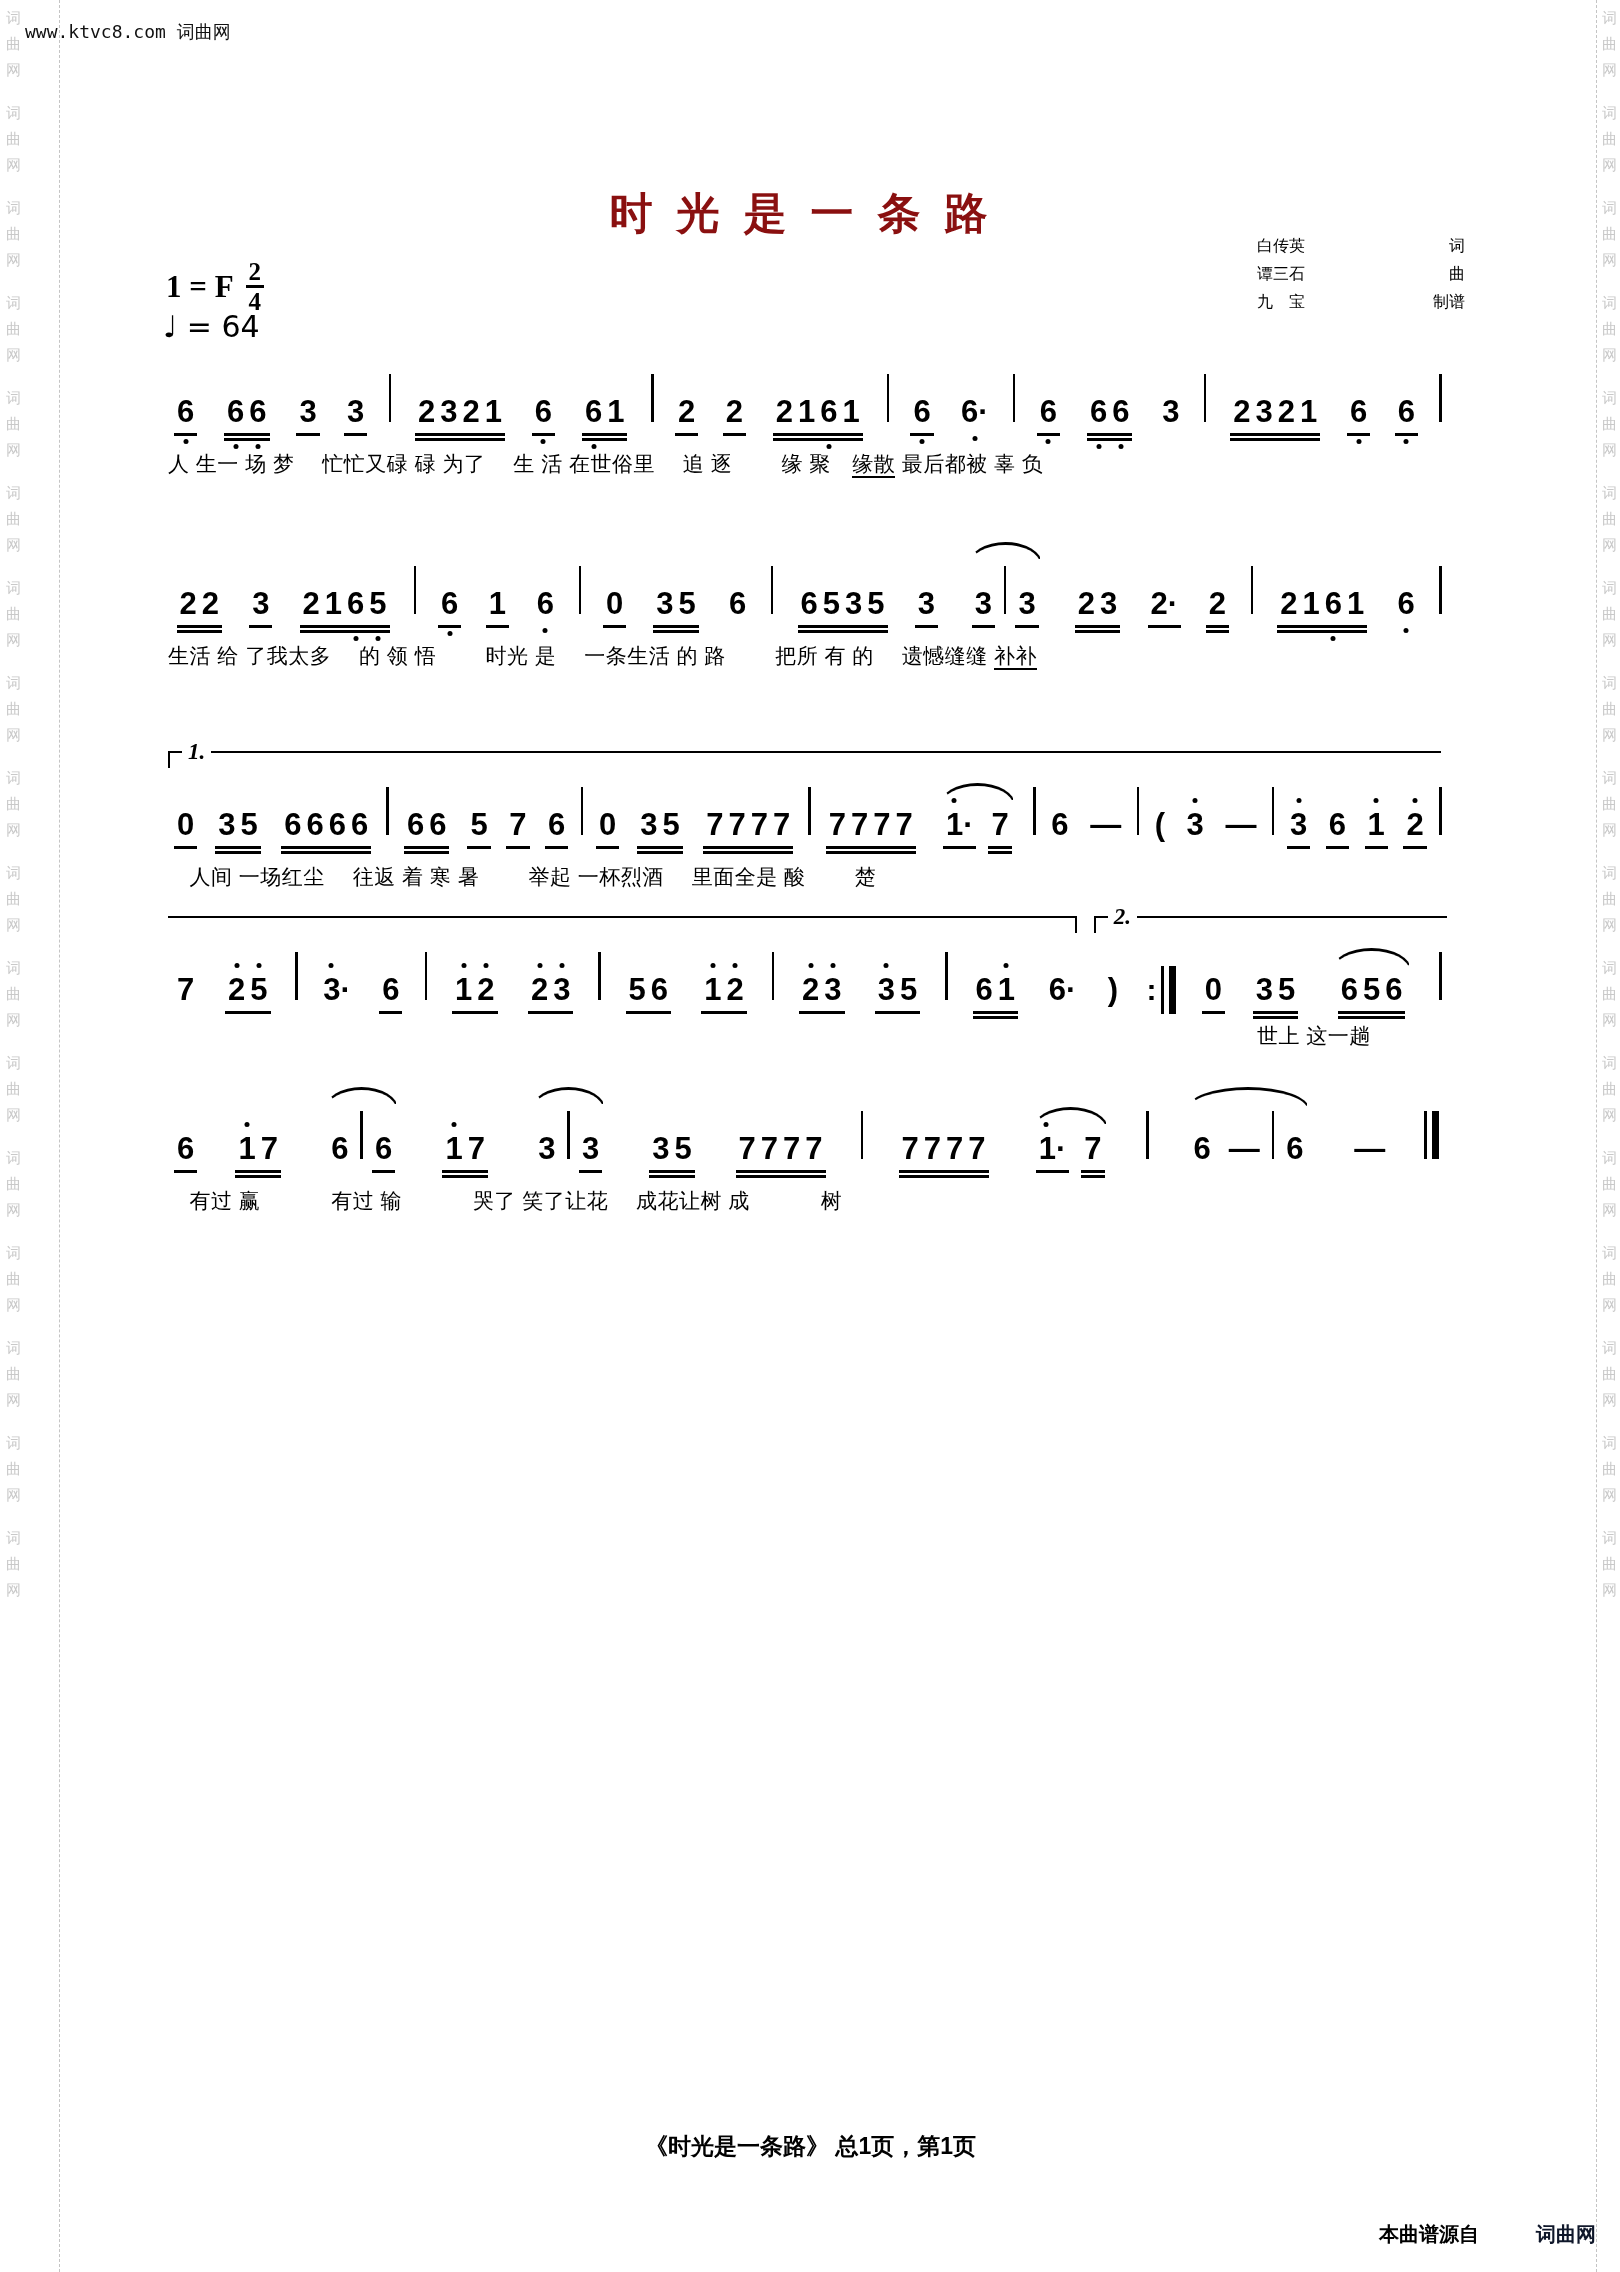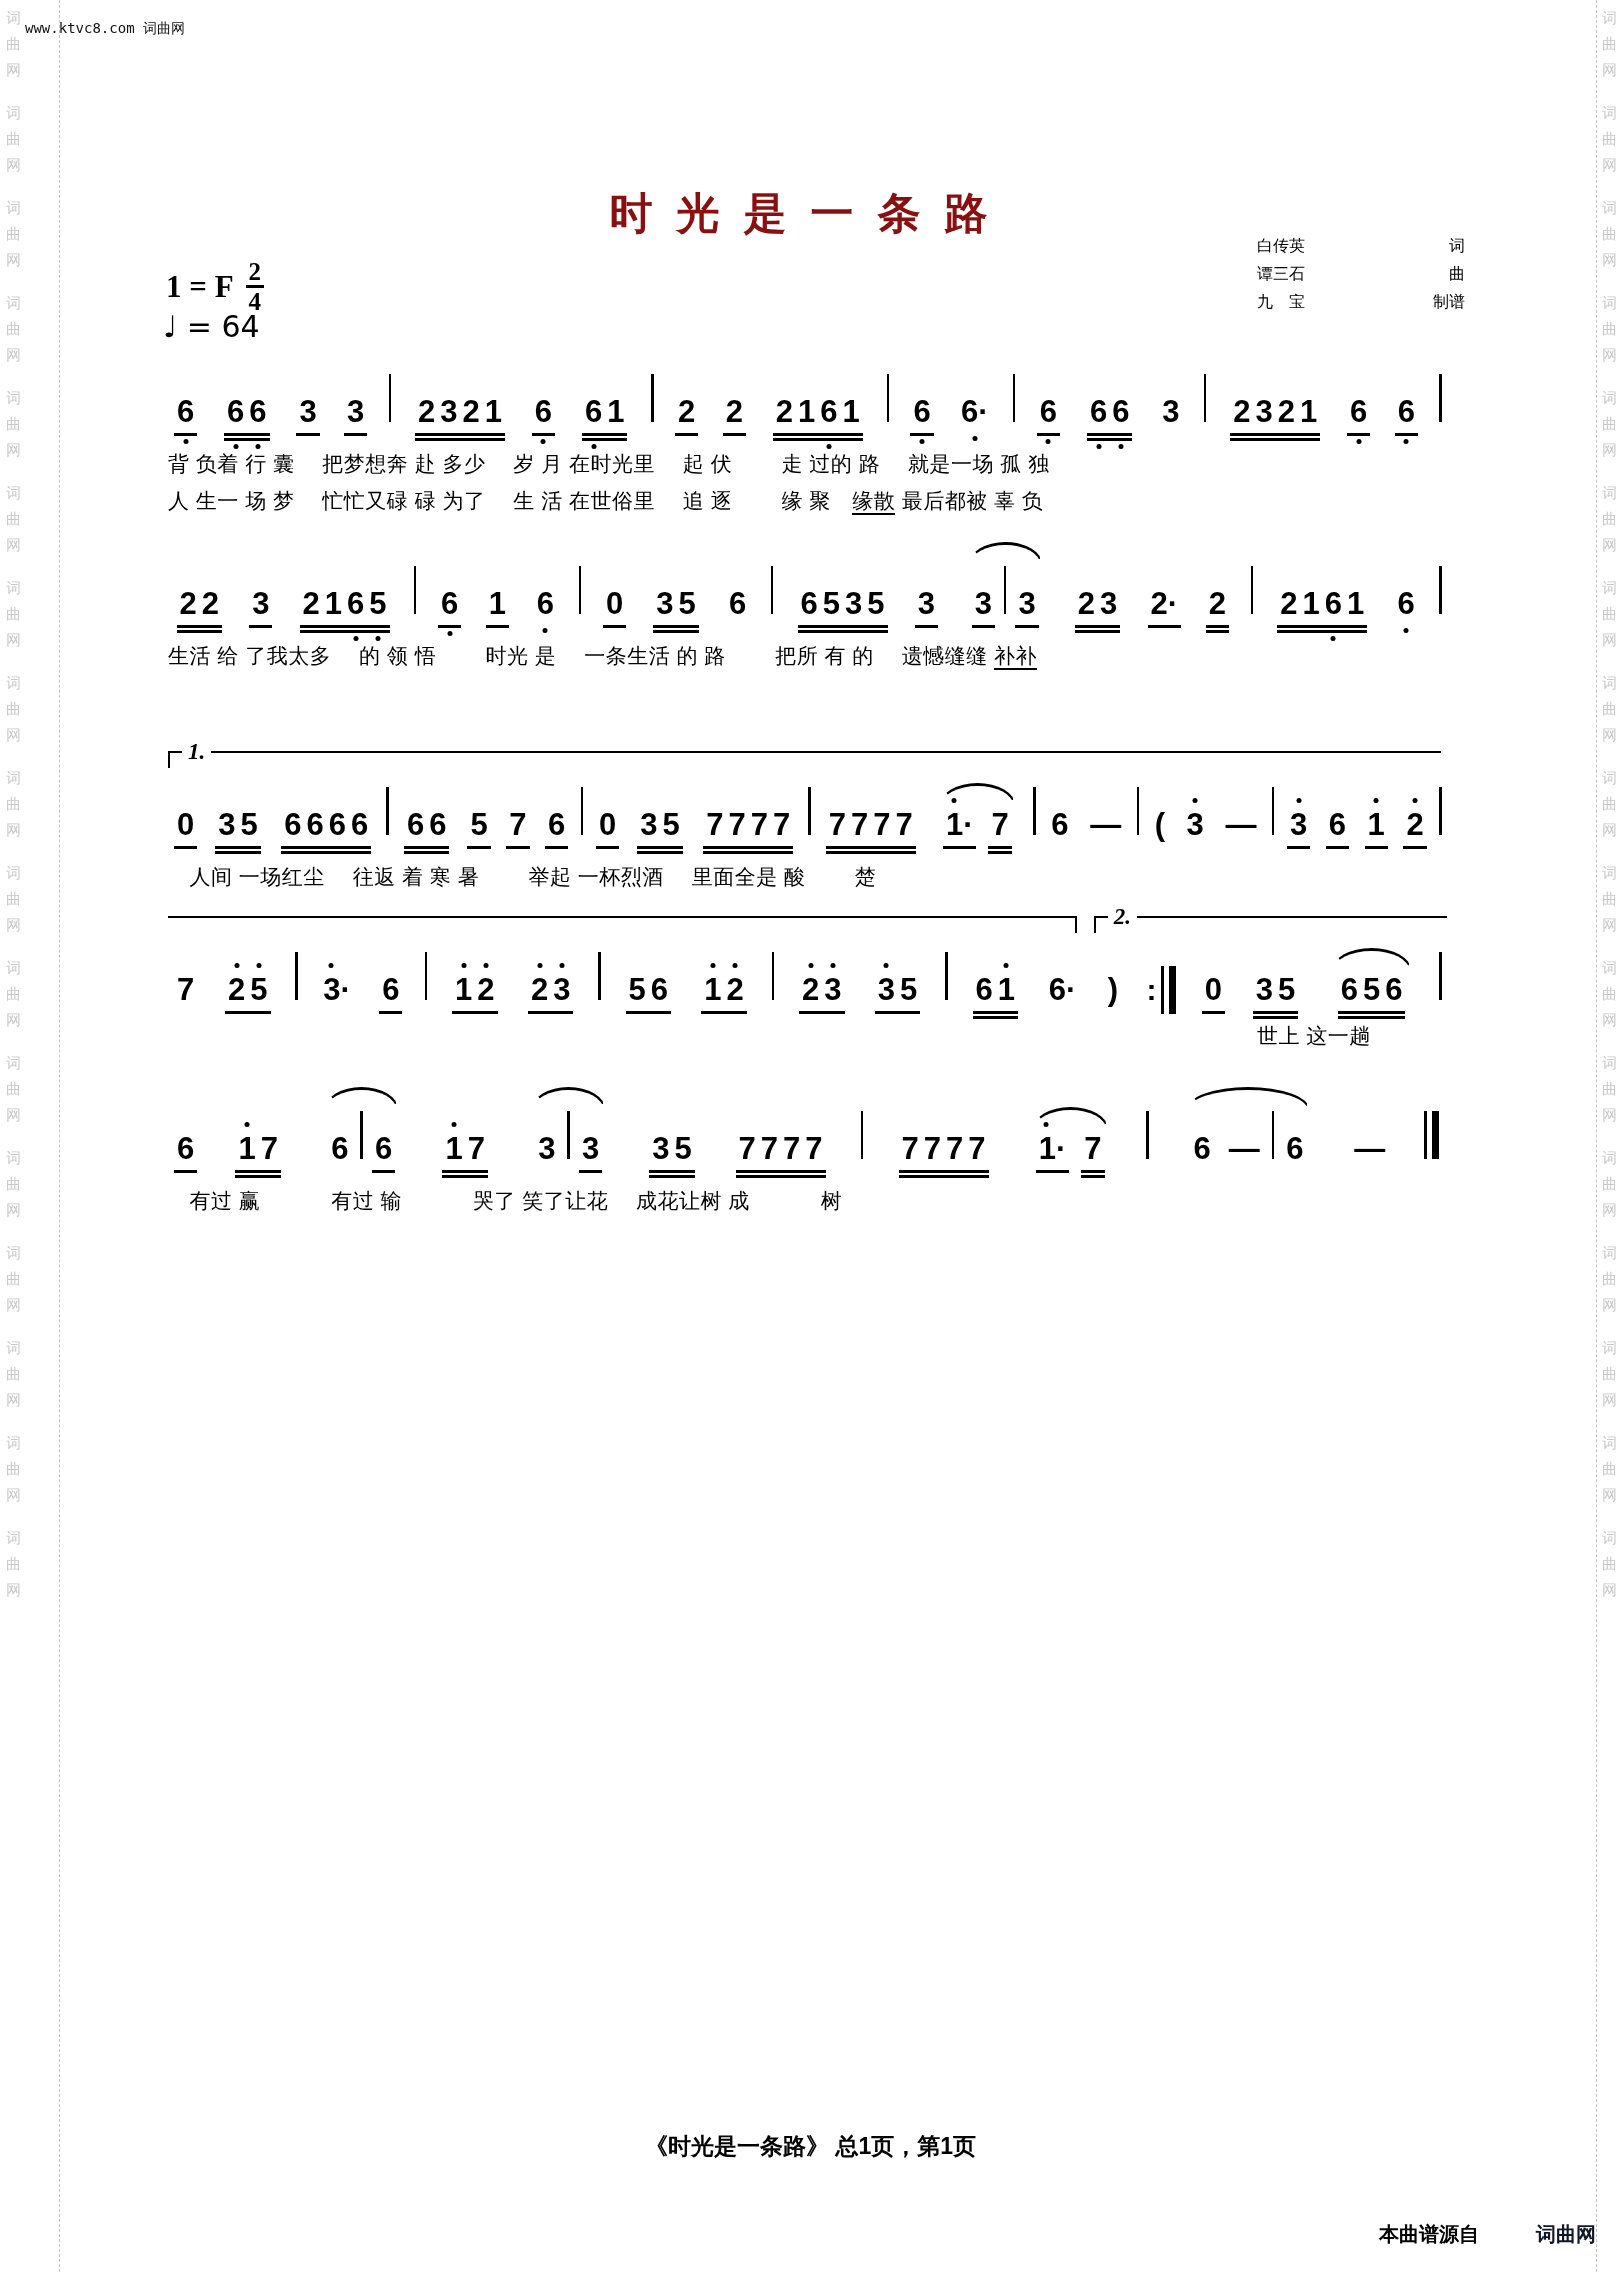--- a/index.html
+++ b/index.html
@@ -7,21 +7,21 @@
        font-family:"Liberation Sans",sans-serif;color:#000;}
 
   
   .wm-col{position:absolute;top:10px;bottom:0;width:22px;display:flex;flex-direction:column;
           gap:28px;color:#c9c9c9;overflow:hidden;}
   .wm-col.left{left:6px;} .wm-col.right{left:1602px;}
   .wm-grp{display:flex;flex-direction:column;gap:11px;font-size:15px;line-height:1;}
   .wm-line{position:absolute;top:0;bottom:0;width:0;border-left:1px dashed #c4c4c4;}
   .wm-line.left{left:59px;} .wm-line.right{left:1596px;}
   .site-wm{position:absolute;left:25px;top:20px;font-family:"DejaVu Sans Mono",monospace;
-           font-size:14px;color:#111;}
+           font-size:18px;color:#111;}
 
   
   .title{position:absolute;top:156px;left:0;width:100%;text-align:center;
          font-size:43px;font-weight:bold;letter-spacing:24px;color:#8a1010;}
   .credits{position:absolute;top:236px;left:1257px;width:208px;
            font-family:"Liberation Serif",serif;font-size:16px;}
   .credit-row{display:flex;justify-content:space-between;margin-bottom:9px;line-height:1.2;}
   .keysig{position:absolute;left:166px;top:259px;font-family:"Liberation Serif",serif;
           font-size:31px;font-weight:bold;display:flex;align-items:center;gap:12px;}
   .frac{display:inline-flex;flex-direction:column;font-size:25px;line-height:1;text-align:center;}
@@ -332,21 +332,20 @@
         <span class="grp">
           <span class="note u2">2</span>
           <span class="note u2">3</span>
           <span class="note u2">2</span>
           <span class="note u2">1</span>
         </span>
         <span class="note u1 lo">6</span>
         <span class="note u1 lo">6</span>
         <span class="bar"></span>
       </div>
-      <div class="lyric"><span>背 负着 行 囊　 把梦想奔 赴 多少　 岁 月 在时光里　 起 伏　　 走 过的 路　 就是一场 孤 独</span></div>
       <div class="lyric"><span>人 生一 场 梦　 忙忙又碌 碌 为了　 生 活 在世俗里　 追 逐　　 缘 聚　</span><span class="useg">缘散</span><span> 最后都被 辜 负</span></div>
     </div>
     <div class="system sys2">
       <div class="notes-row">
         <span class="grp">
           <span class="note u2">2</span>
           <span class="note u2">2</span>
         </span>
         <span class="note u1">3</span>
         <span class="grp">

